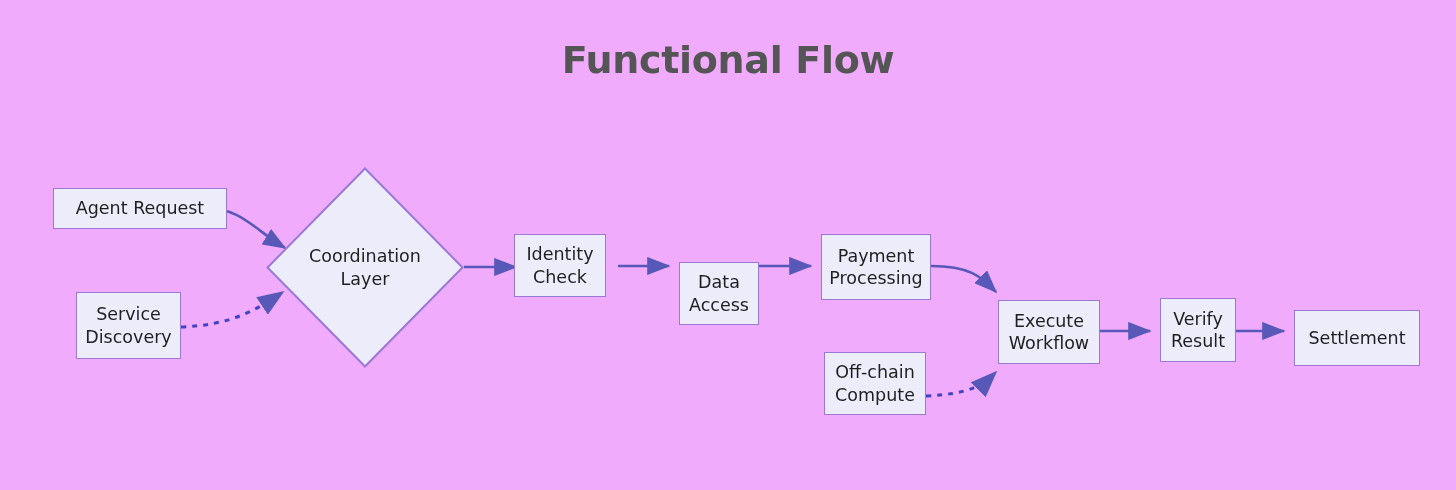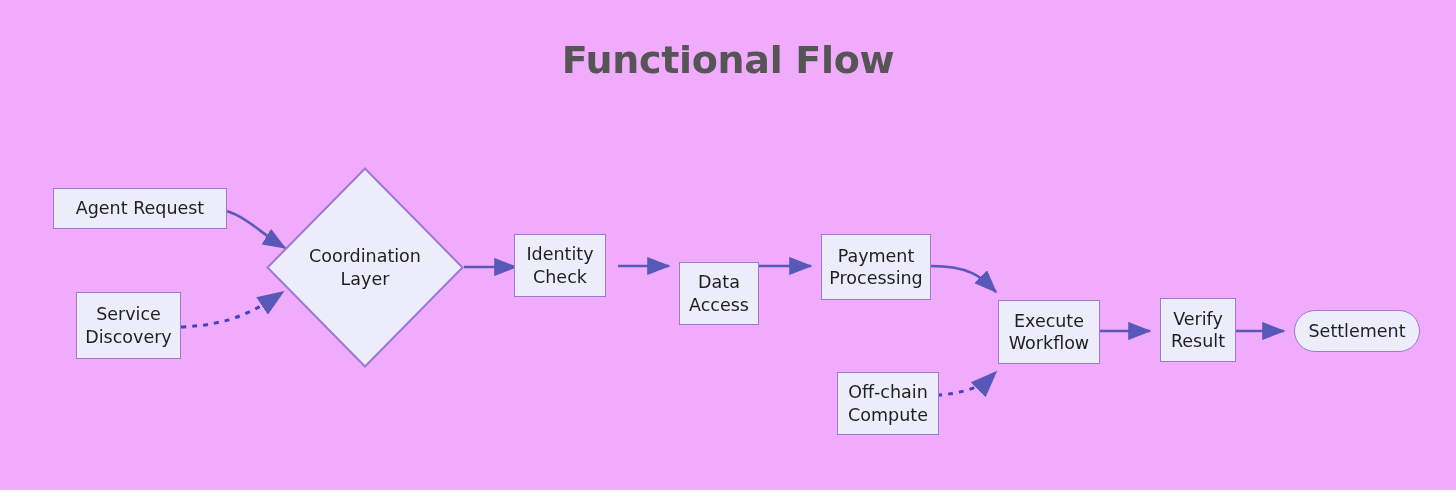--- a/index.html
+++ b/index.html
@@ -145,32 +145,32 @@
   <div class="node" style="left:679px; top:234px; width:80px; height:63px;margin-top:28px;">
     <span class="node-label">Data
 Access</span>
   </div>
 
   <div class="node" style="left:821px; top:234px; width:110px; height:66px;">
     <span class="node-label">Payment
 Processing</span>
   </div>
 
-  <div class="node" style="left:824px; top:372px; width:102px; height:63px;margin-left:13px;">
+  <div class="node" style="left:824px; top:352px; width:102px; height:63px;">
     <span class="node-label">Off-chain
 Compute</span>
   </div>
 
   <div class="node" style="left:998px; top:300px; width:102px; height:64px;">
     <span class="node-label">Execute
 Workflow</span>
   </div>
 
   <div class="node" style="left:1160px; top:298px; width:76px; height:64px;">
     <span class="node-label">Verify
 Result</span>
   </div>
 
-  <div class="node" style="left:1294px; top:310px; width:126px; height:42px;border-radius:21px;">
+  <div class="node" style="left:1294px; top:310px; width:126px; height:56px;">
     <span class="node-label">Settlement</span>
   </div>
 
 </div>
 
 </body></html>

